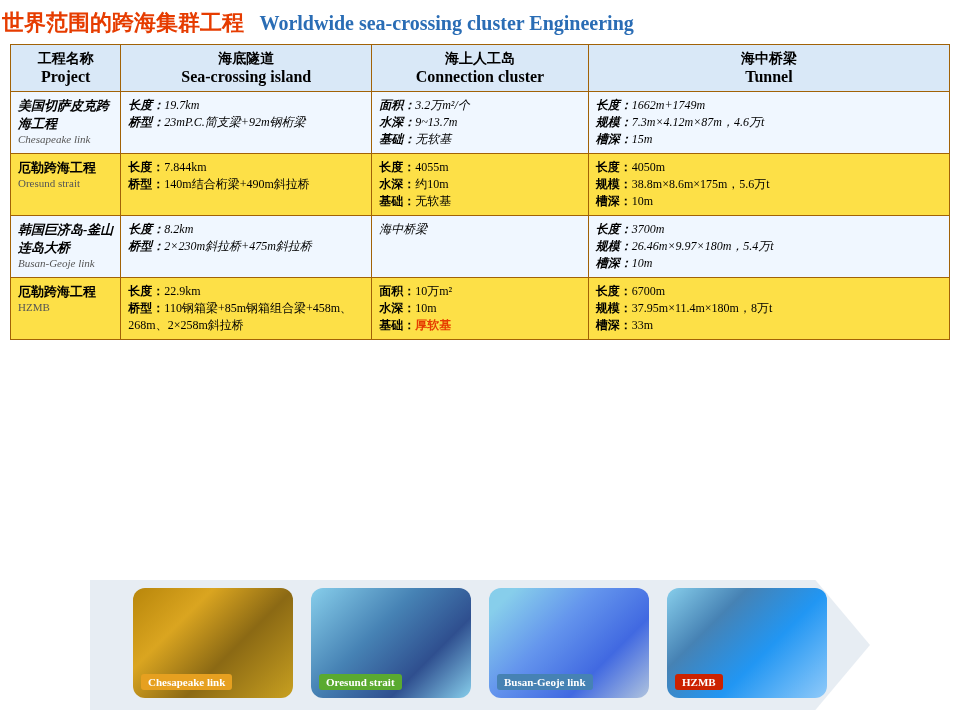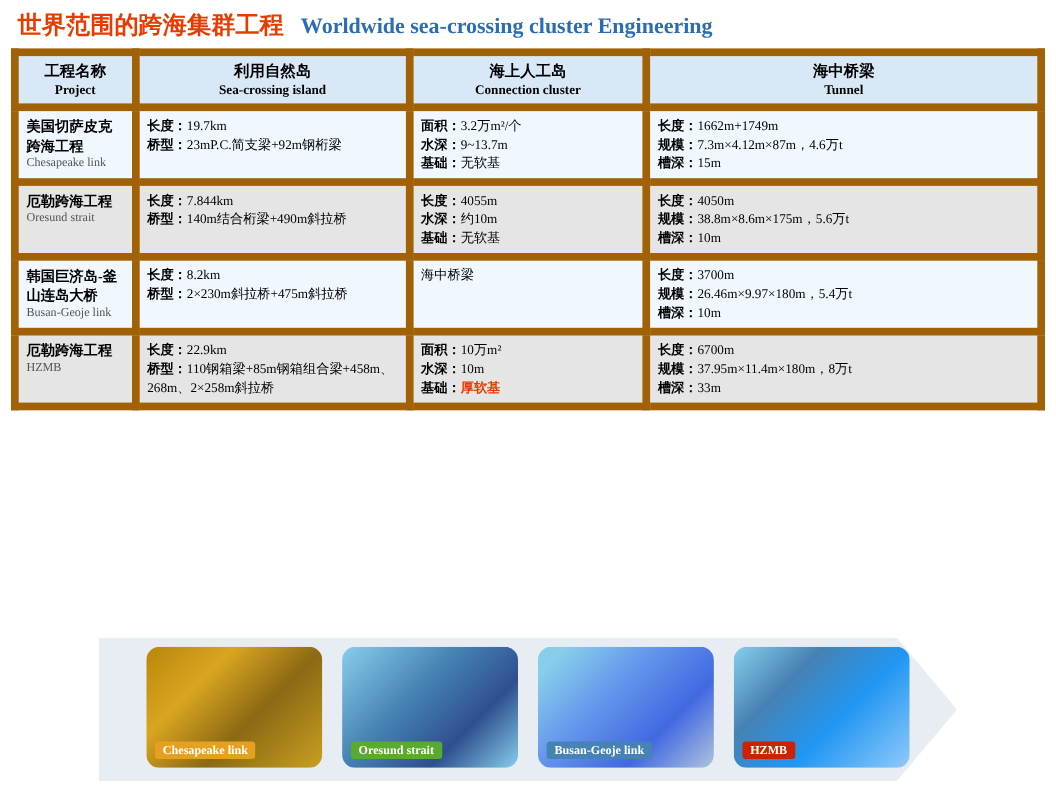--- a/index.html
+++ b/index.html
@@ -6,21 +6,21 @@
     body {
       width: 960px;
       height: 720px;
       background: #fff;
       font-family: 'SimSun', 'STSong', serif;
       overflow: hidden;
       position: relative;
     }
 
     .page-title {
-      padding: 8px 16px 6px;
+      padding: 8px 2px 6px;
       font-size: 22px;
       font-weight: bold;
     }
     .title-cn {
       color: #e63c00;
       font-size: 22px;
     }
     .title-en {
       color: #2a6db5;
       font-size: 20px;
@@ -28,39 +28,39 @@
     }
 
     .main-table {
       width: 940px;
       margin: 0 10px;
       border-collapse: collapse;
       font-size: 12px;
       border: 1px solid #999;
     }
     .main-table th, .main-table td {
-      border: 7px solid #a16207;
+      border: 1px solid #a16207;
       padding: 5px 7px;
       vertical-align: top;
     }
     .main-table thead tr th {
       background: #d9e8f7;
       font-weight: bold;
       font-size: 13px;
     }
     .col-project { width: 110px; }
     .col-bridge  { width: 250px; }
     .col-island  { width: 216px; }
     .col-tunnel  { width: 360px; }
 
-    .row-even { background: #f0f7ff; }
-    .row-odd  { background: #e5e5e5; }
+    .row-even { background: #f0f7ff; font-style: italic; }
+    .row-odd  { background: #fde047; }
 
     .th-cn { font-size: 14px; font-weight: bold; color: #000; }
-    .th-en { font-size: 12px; font-weight: bold; color: #000; }
+    .th-en { font-size: 16px; font-weight: bold; color: #000; }
 
     .proj-cn { font-weight: bold; font-size: 13px; }
     .proj-en { color: #555; font-size: 11px; }
 
     .label { font-weight: bold; }
     .highlight { color: #e63c00; font-weight: bold; text-align: center; }
 
     .bottom-section {
       position: absolute;
       bottom: 10px;
@@ -150,21 +150,21 @@
 </div>
 
 <table class="main-table">
   <thead>
     <tr>
       <th class="col-project">
         <div class="th-cn">工程名称</div>
         <div class="th-en">Project</div>
       </th>
       <th class="col-bridge">
-        <div class="th-cn">利用自然岛</div>
+        <div class="th-cn">海底隧道</div>
         <div class="th-en">Sea-crossing island</div>
       </th>
       <th class="col-island">
         <div class="th-cn">海上人工岛</div>
         <div class="th-en">Connection cluster</div>
       </th>
       <th class="col-tunnel">
         <div class="th-cn">海中桥梁</div>
         <div class="th-en">Tunnel</div>
       </th>

